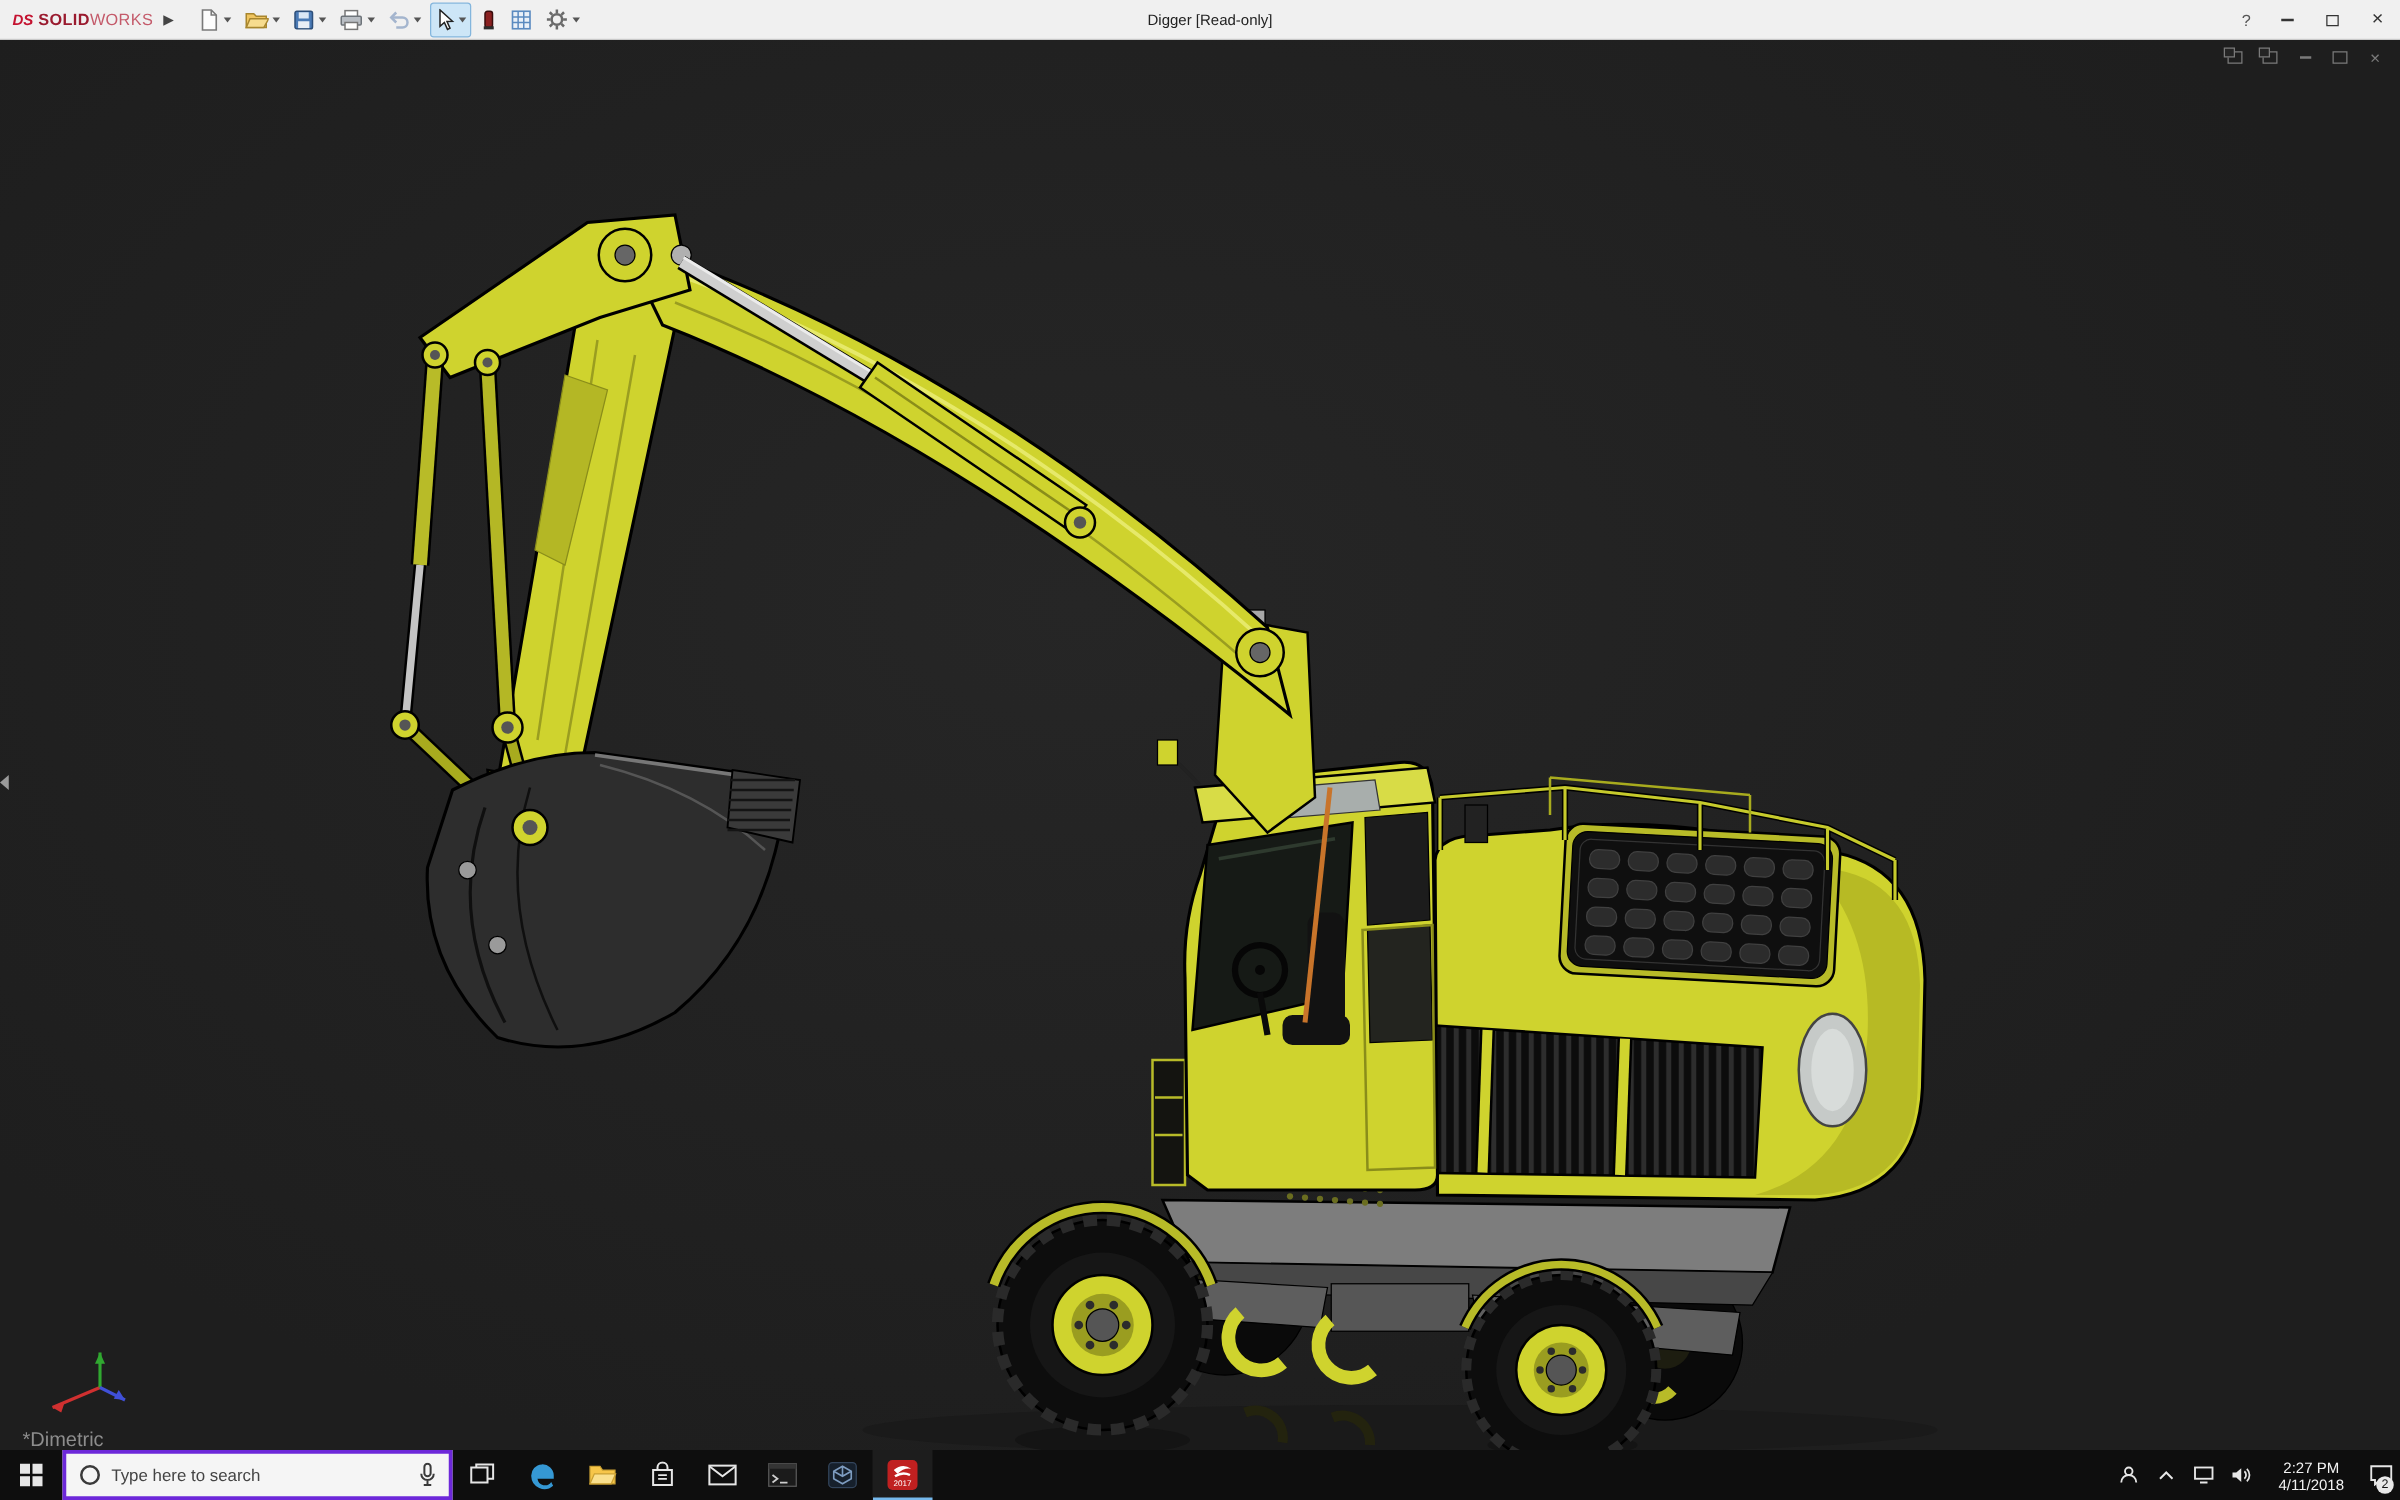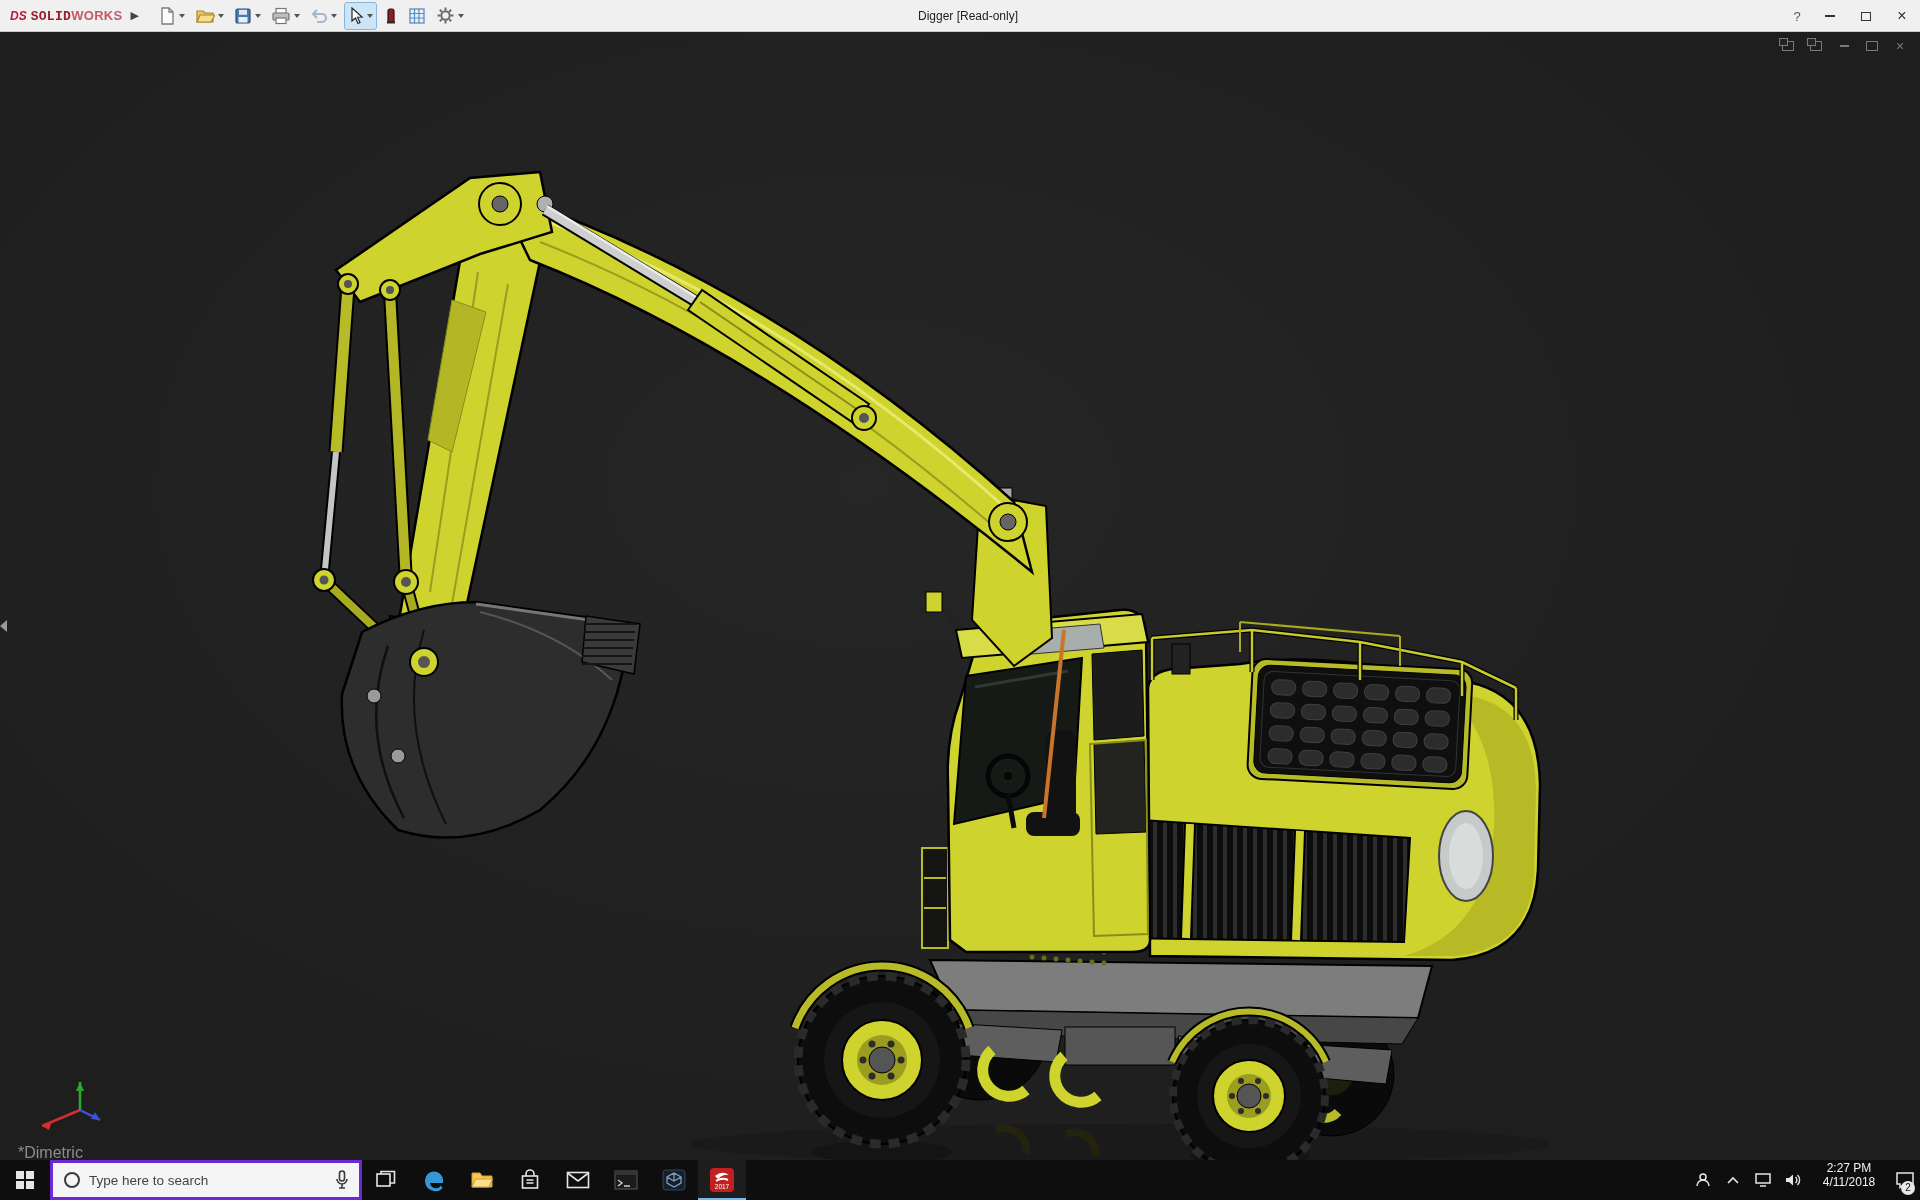--- a/index.html
+++ b/index.html
@@ -4,22 +4,22 @@
 <style>
   *{margin:0;padding:0;box-sizing:border-box}
   html,body{width:1920px;height:1200px;overflow:hidden;background:#000;
     font-family:"Liberation Sans",sans-serif;}
 
   
   .titlebar{position:absolute;top:0;left:0;width:1920px;height:32px;background:#f0f0f0;
     border-bottom:1px solid #c9c9c9;display:flex;align-items:center;z-index:30;}
   .logo{display:flex;align-items:baseline;padding:0 6px 0 10px;}
   .logo-ds{color:#c41230;font-weight:bold;font-style:italic;font-size:12px;margin-right:4px;}
-  .logo-solid{color:#9a1b2f;font-weight:bold;font-size:13px;letter-spacing:.3px;font-family:Liberation Mono, monospace;}
-  .logo-works{color:#c45a6a;font-size:13px;letter-spacing:.3px;font-weight:bold;}
+  .logo-solid{color:#9a1b2f;font-weight:bold;font-size:13px;letter-spacing:.3px;}
+  .logo-works{color:#c45a6a;font-size:13px;letter-spacing:.3px;}
   .expand-arrow{color:#444;font-size:11px;margin:0 14px 0 2px;cursor:pointer;}
   .tools{display:flex;align-items:center;height:100%;}
   .tool{height:28px;display:flex;align-items:center;padding:0 3px;margin:0 2px;border-radius:3px;}
   .tool svg{display:block}
   .tool.active{background:#cde6f7;border:1px solid #84b6dd;}
   .caret{width:0;height:0;border-left:3px solid transparent;border-right:3px solid transparent;
     border-top:4px solid #555;margin-left:3px;}
   .tb-title{position:absolute;left:16px;right:0;top:0;height:32px;line-height:32px;text-align:center;
     font-size:12px;color:#222;pointer-events:none;}
   .win-group{position:absolute;right:0;top:0;height:32px;display:flex;align-items:stretch;}
@@ -53,21 +53,21 @@
   .winlogo div{background:#e6e6e6;}
   .searchbox{width:312px;height:40px;background:#f5f5f5;display:flex;align-items:center;
     border:3px solid #6d28d9;cursor:text;}
   .search-ring{width:16px;height:16px;border:2px solid #3a3a3a;border-radius:50%;margin:0 9px 0 11px;}
   .search-input{flex:1;border:none;outline:none;background:transparent;font-size:13.5px;color:#333;
     font-family:"Liberation Sans",sans-serif;}
   .search-input::placeholder{color:#444;}
   .mic{margin:0 10px;}
   .appicon{width:48px;}
   .appicon.active-app{background:#1d1d1d;box-shadow:inset 0 -2px 0 #76b9ed;}
-  .tray{margin-left:auto;display:flex;align-items:flex-start;height:40px;}
+  .tray{margin-left:auto;display:flex;align-items:center;height:40px;}
   .tray .tb-btn{width:30px;}
   .clock{width:82px;text-align:center;color:#f2f2f2;font-size:12px;line-height:14px;cursor:pointer;padding-top:1px;}
   .action{position:relative;width:44px;}
   .badge{position:absolute;right:5px;bottom:5px;min-width:14px;height:14px;border-radius:7px;background:#e8e8e8;
     color:#111;font-size:10px;line-height:14px;text-align:center;padding:0 2px;}
 </style>
 </head>
 <body>
 
 <div class="titlebar">

